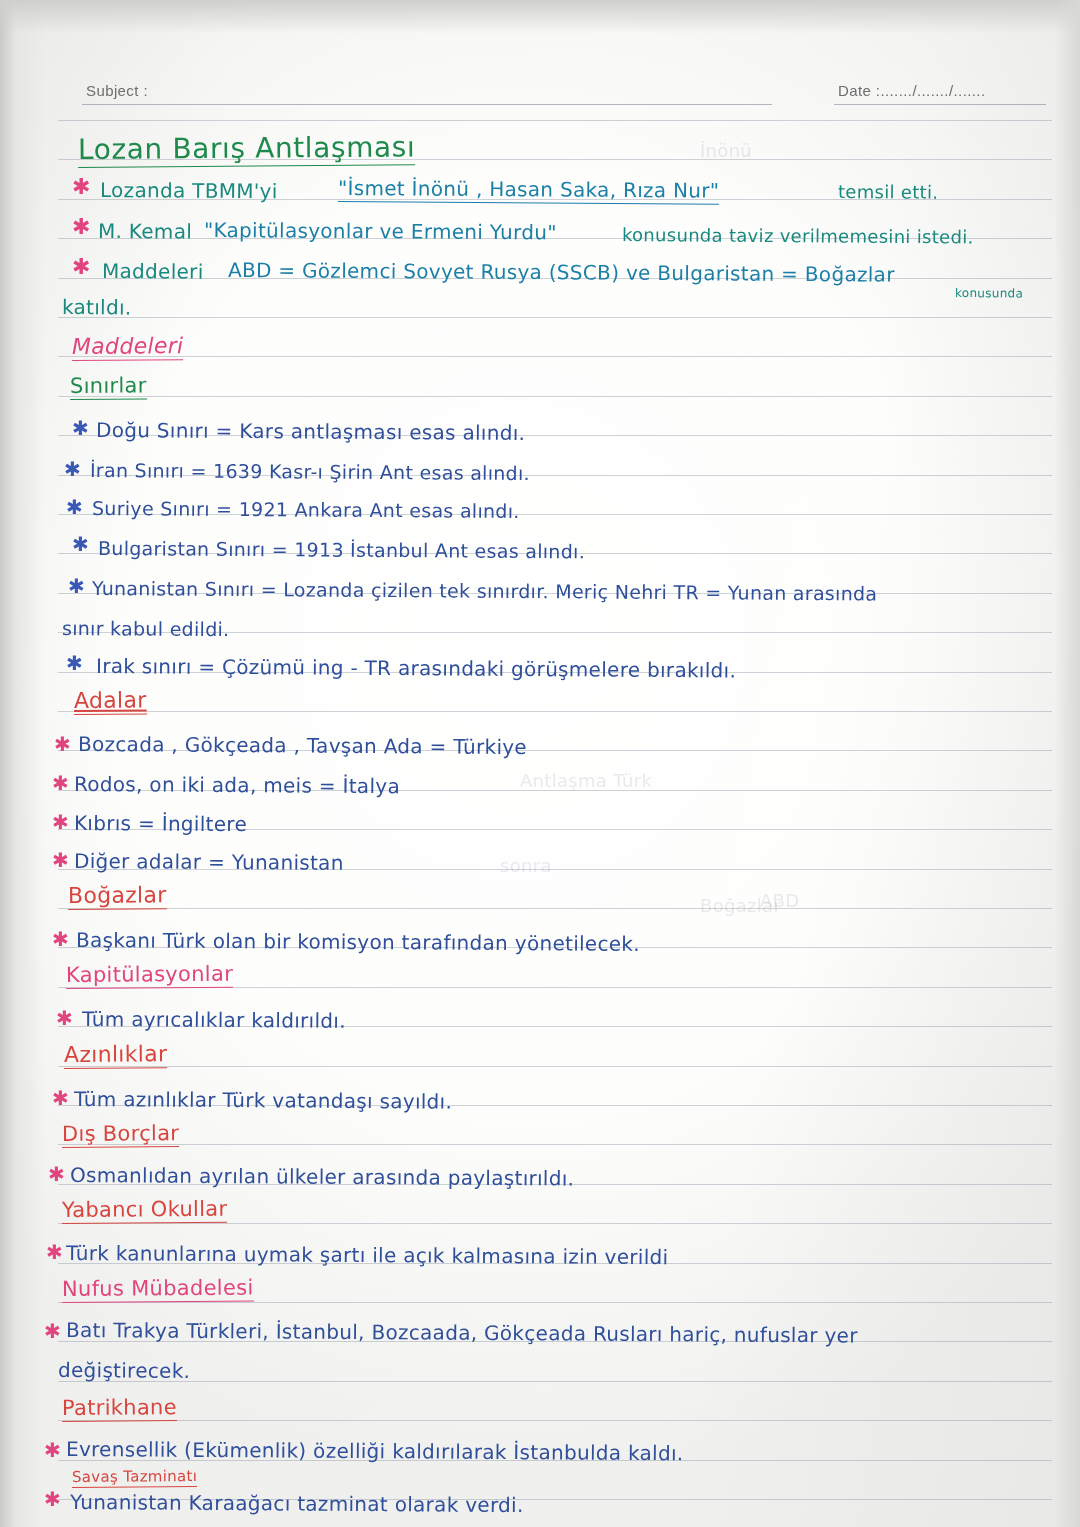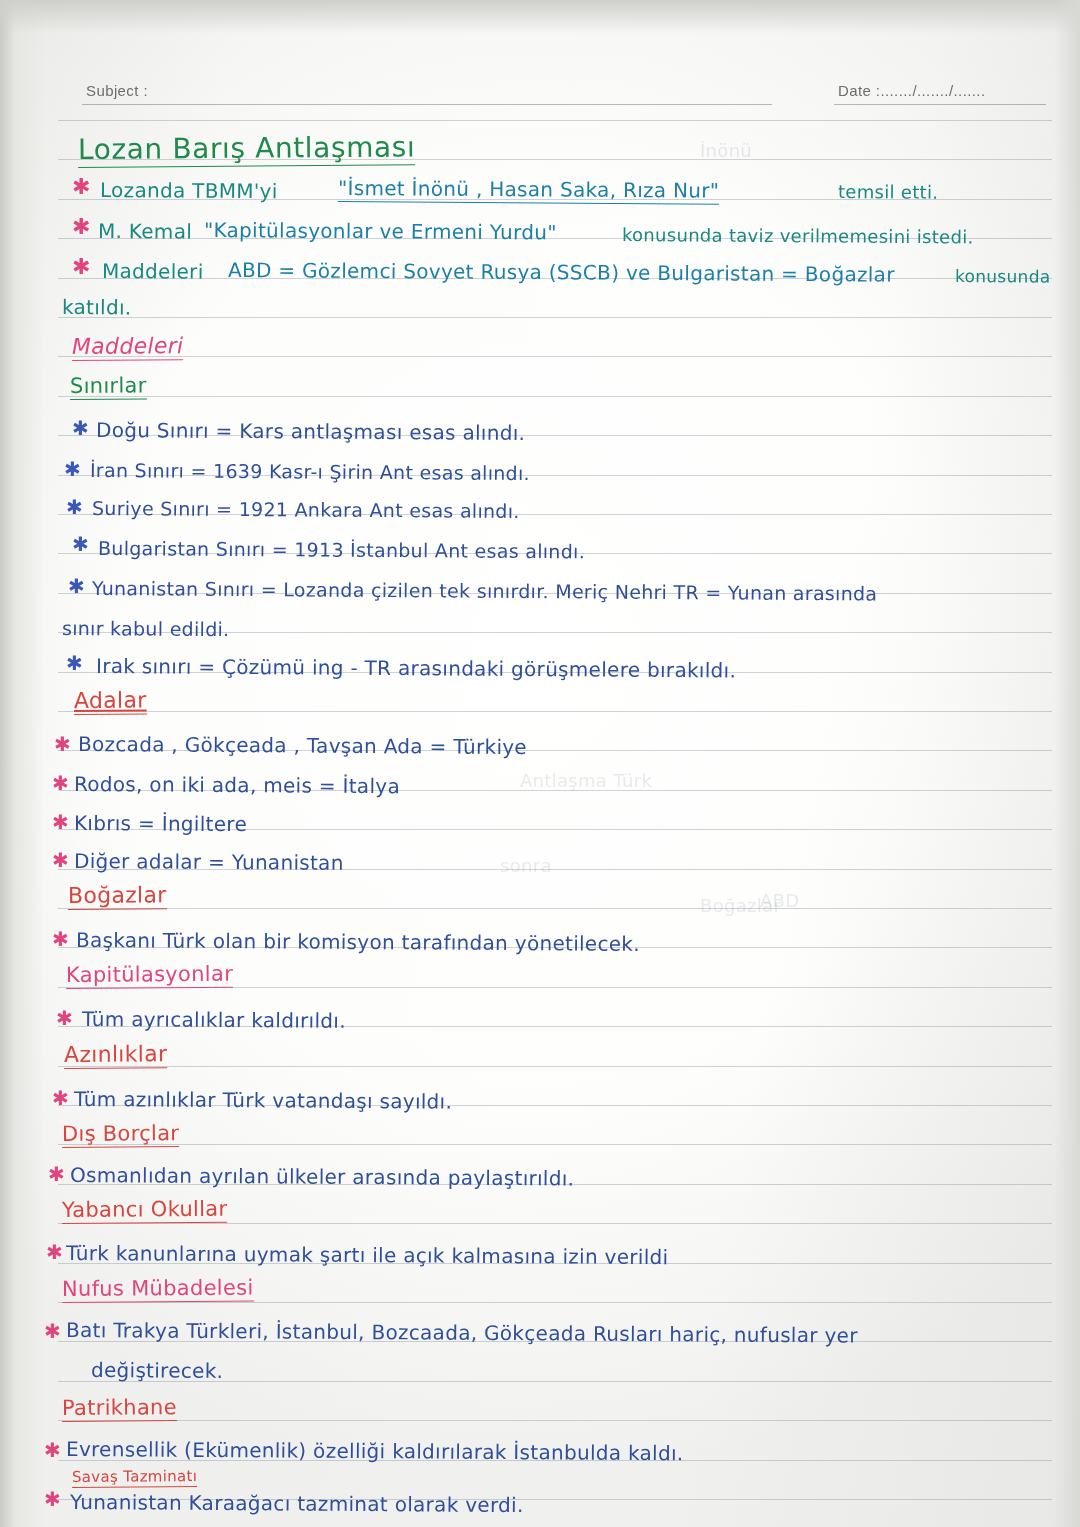--- a/index.html
+++ b/index.html
@@ -108,21 +108,21 @@
   .star.pink { color: #e0457f; }
   .u {
     border-bottom: 1.6px solid currentColor;
     padding-bottom: 1px;
   }
   .sz22 { font-size: 22px; }
   .sz21 { font-size: 21px; }
   .sz20 { font-size: 20px; }
   .sz19 { font-size: 19px; }
   .sz18 { font-size: 18px; }
-  .sz17 { font-size: 17px; }
+  .sz17 { font-size: 12px; margin-top: 20px; }
   .sz15 { font-size: 15px; }
   .tilt2 { transform: rotate(-0.45deg); }
   .tilt3 { transform: rotate(0.4deg); }
   .ghost {
     color: rgba(120,125,140,0.16);
     font-size: 18px;
   }
   .title {
     font-size: 28px;
     letter-spacing: 0.6px;
@@ -226,21 +226,21 @@
 
     <div class="ln red sz21 u tilt2" style="left:62px; top:1198px;">Yabancı Okullar</div>
 
     <div class="ln star pink sz20" style="left:46px; top:1240px;">✱</div>
     <div class="ln blue sz20 tilt3" style="left:66px; top:1241px;">Türk kanunlarına uymak şartı ile açık kalmasına  izin verildi</div>
 
     <div class="ln pink sz21 u tilt2" style="left:62px; top:1277px;">Nufus Mübadelesi</div>
 
     <div class="ln star pink sz20" style="left:44px; top:1319px;">✱</div>
     <div class="ln blue sz20 tilt3" style="left:66px; top:1318px;">Batı Trakya Türkleri, İstanbul, Bozcaada, Gökçeada Rusları hariç, nufuslar yer</div>
-    <div class="ln blue sz20 tilt3" style="left:58px; top:1358px;margin-left:33px;">değiştirecek.</div>
+    <div class="ln blue sz20 tilt3" style="left:58px; top:1358px;">değiştirecek.</div>
 
     <div class="ln red sz21 u tilt2" style="left:62px; top:1396px;">Patrikhane</div>
 
     <div class="ln star pink sz20" style="left:44px; top:1438px;">✱</div>
     <div class="ln blue sz20 tilt3" style="left:66px; top:1437px;">Evrensellik (Ekümenlik) özelliği kaldırılarak  İstanbulda kaldı.</div>
 
     <div class="ln red sz15 u tilt2" style="left:72px; top:1468px;">Savaş Tazminatı</div>
 
     <div class="ln star pink sz20" style="left:44px; top:1487px;">✱</div>
     <div class="ln blue sz20 tilt3" style="left:70px; top:1490px;">Yunanistan Karaağacı tazminat olarak verdi.</div>

